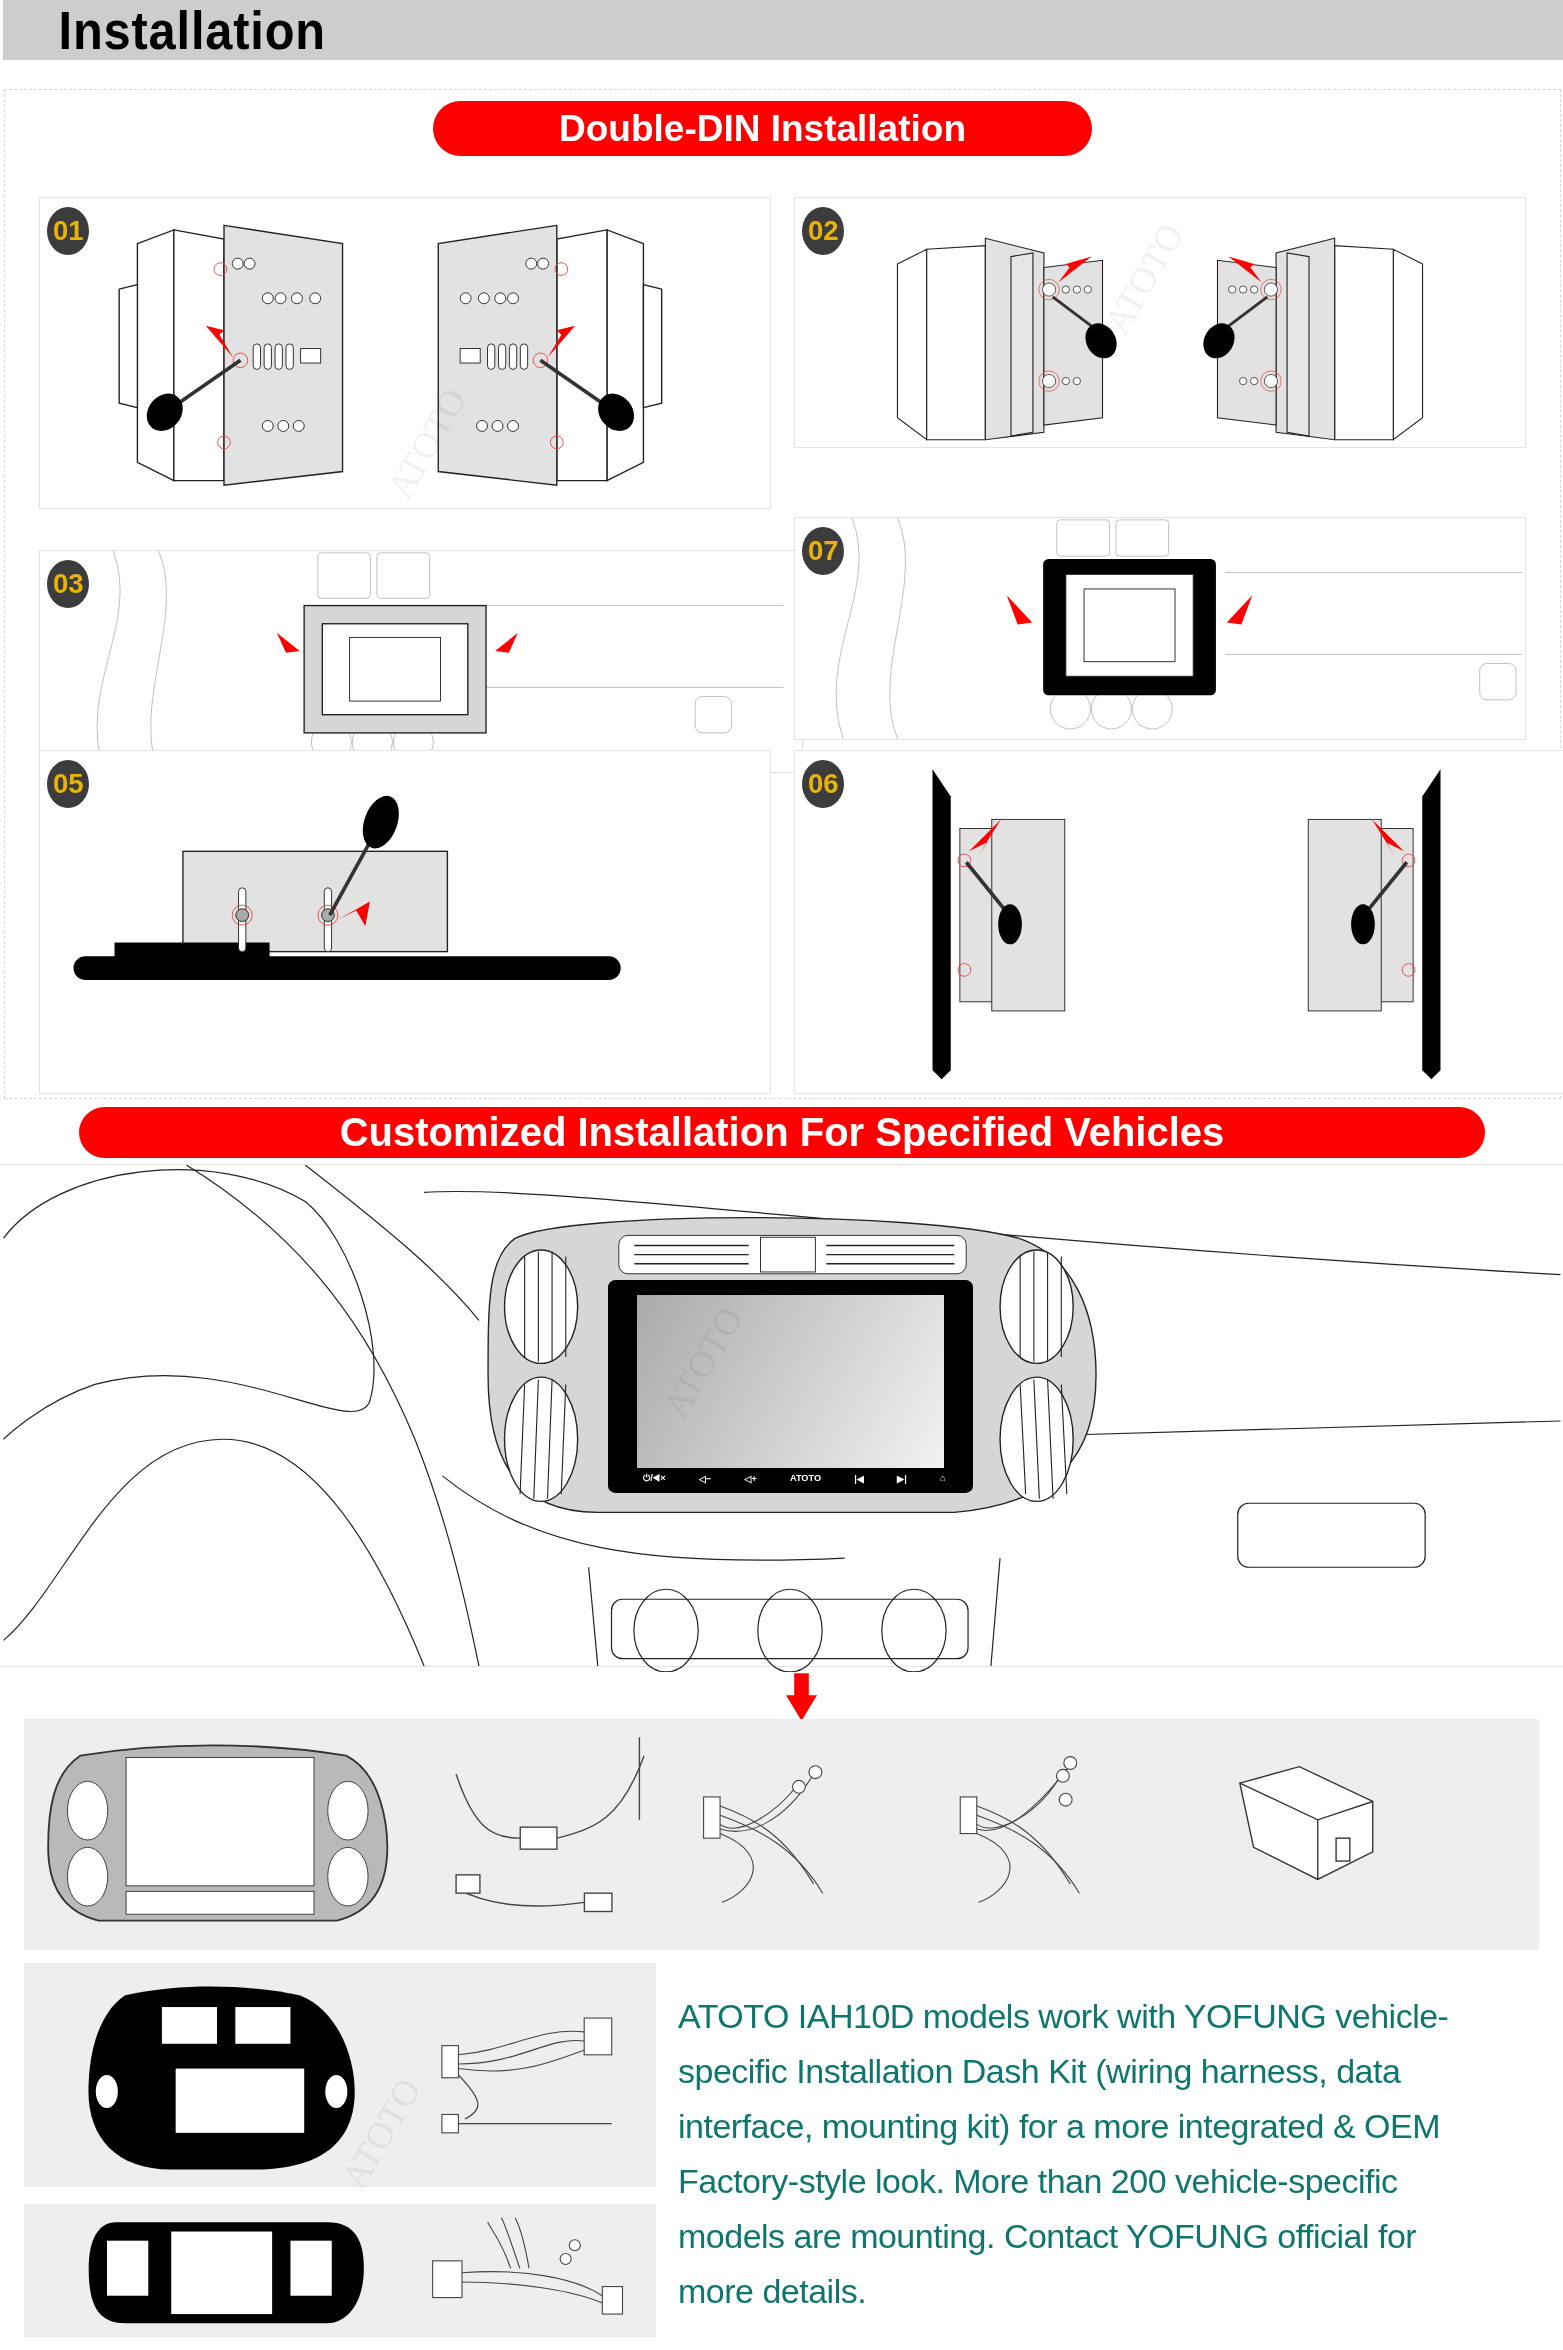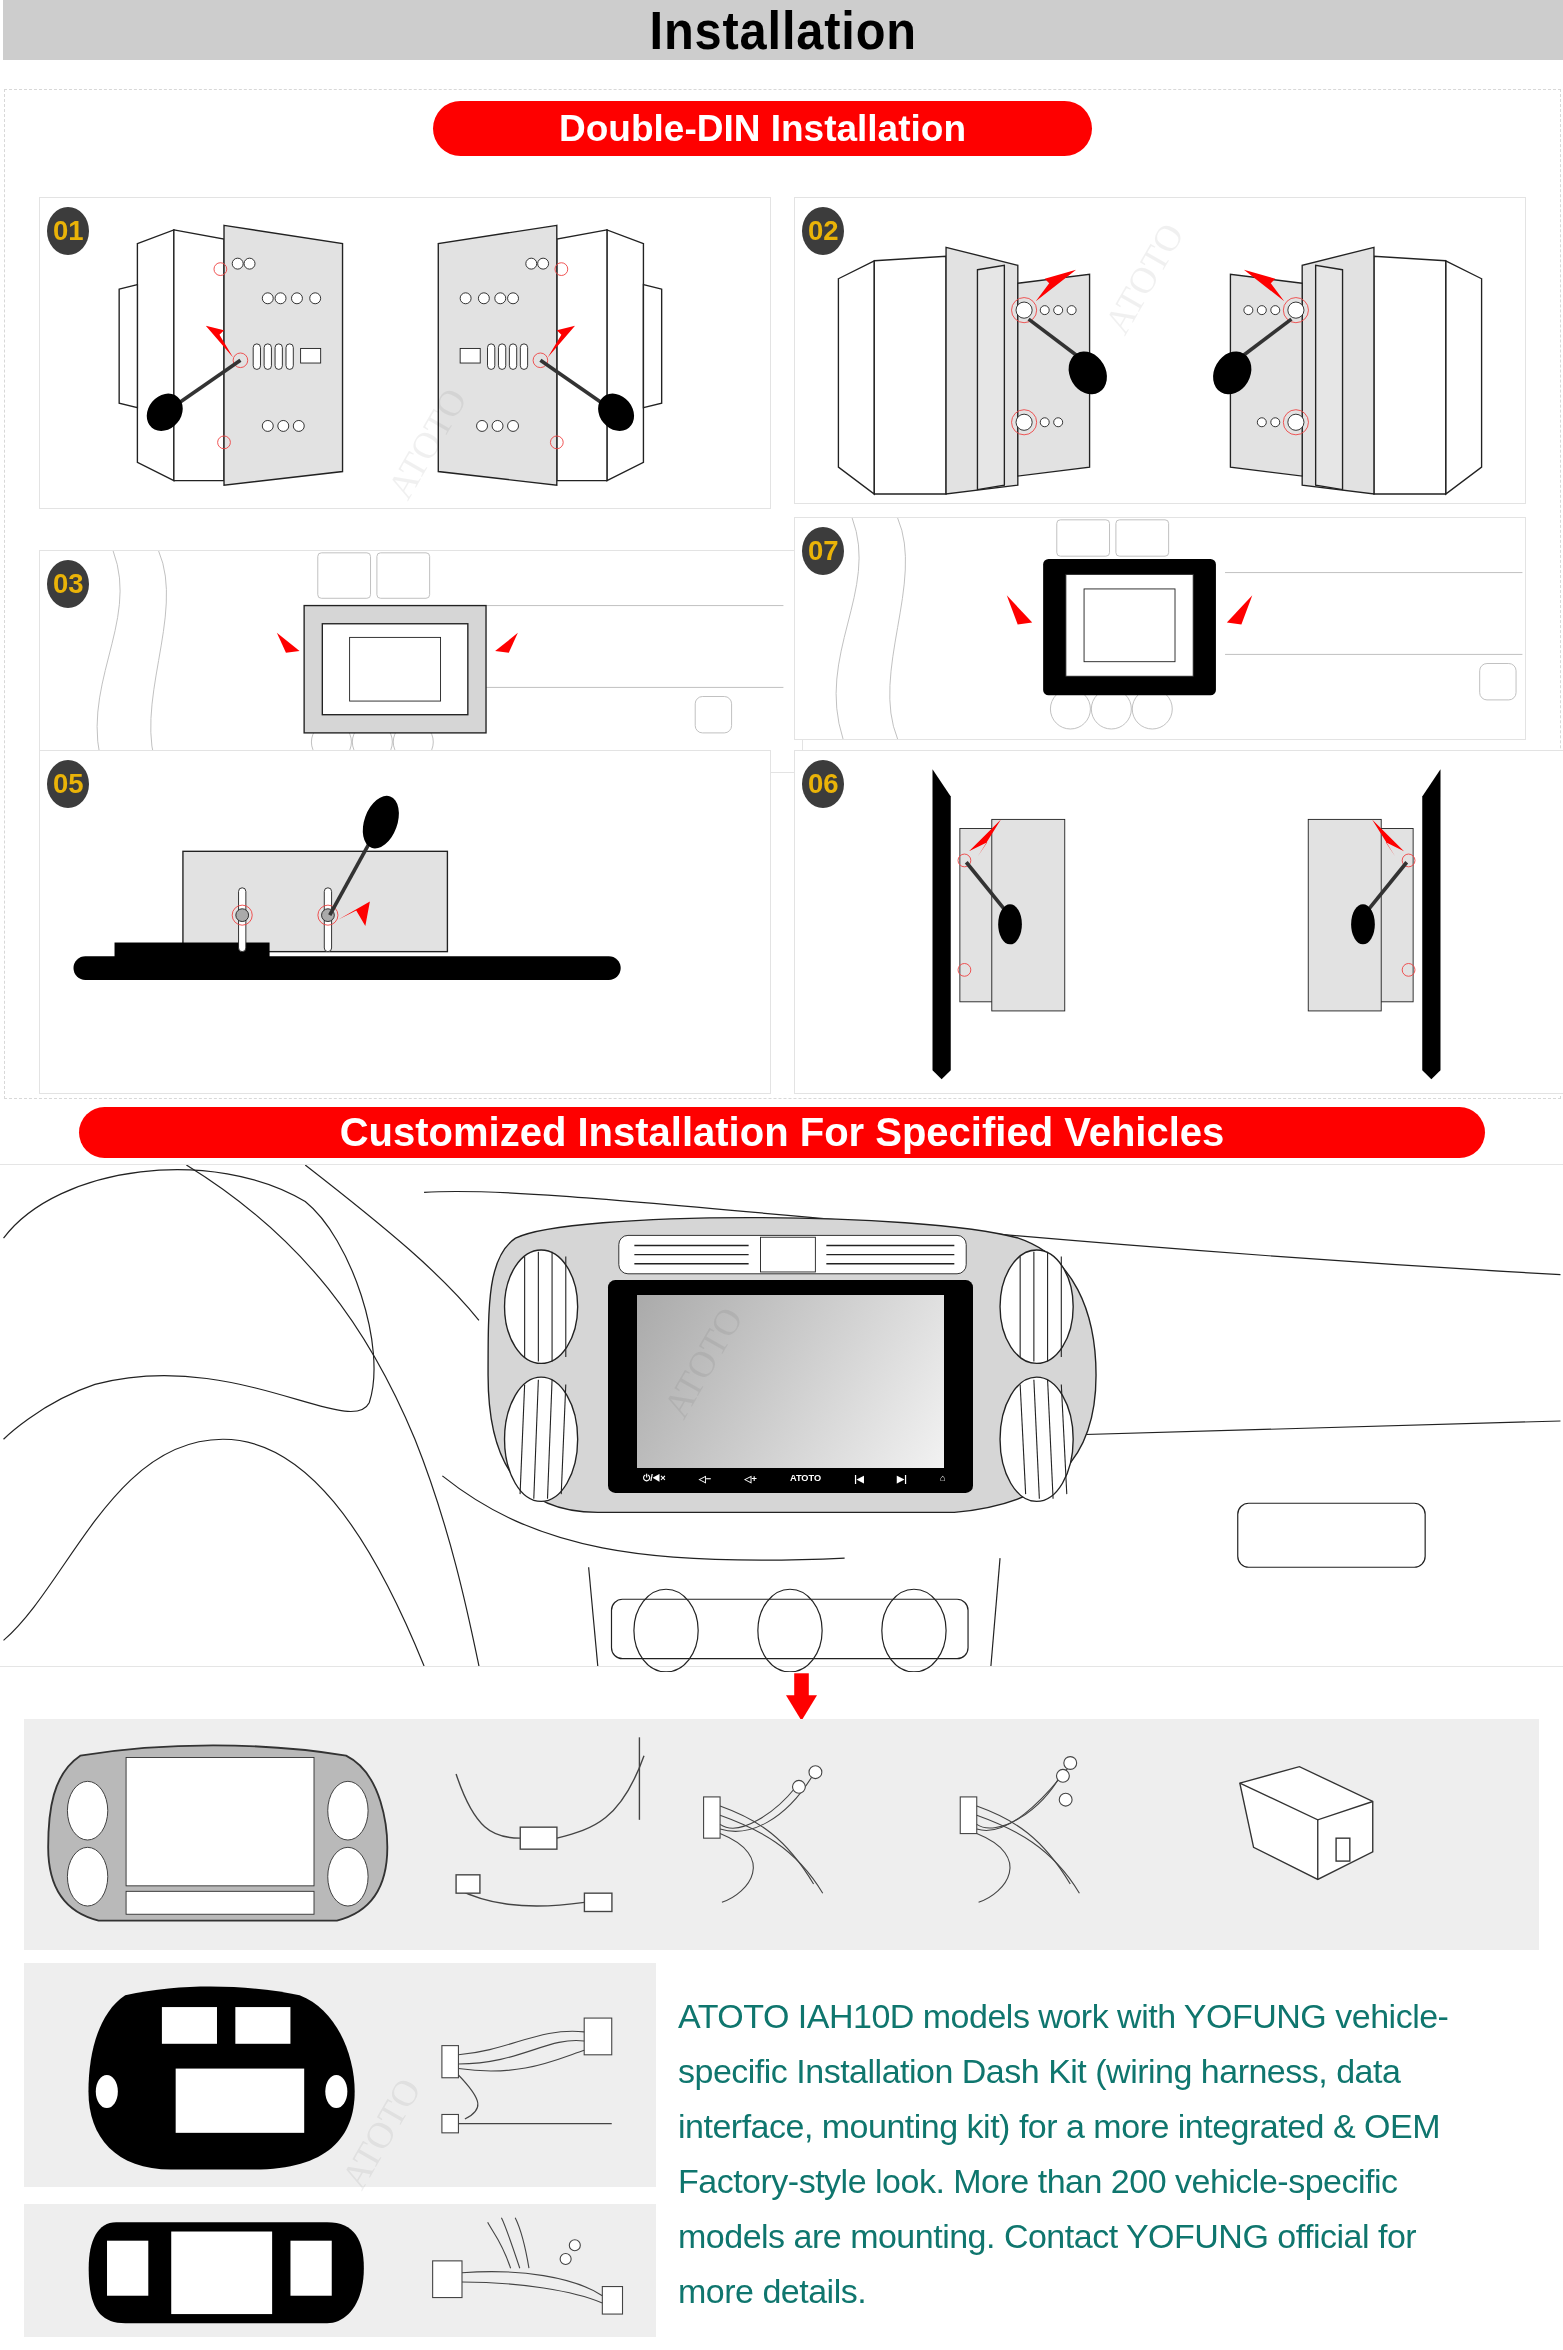--- a/index.html
+++ b/index.html
@@ -1,34 +1,34 @@
 <!DOCTYPE html>
 <html style="font-size:14.7px"><head>
 <meta charset="utf-8">
 <style>
   * { box-sizing: border-box; margin: 0; padding: 0; }
   html, body { width: 1564px; height: 2351px; background: #ffffff; overflow: hidden; }
   body { position: relative; font-family: "Liberation Sans", sans-serif; color: #000; }
 
   .abs { position: absolute; }
 
-  .top-header { left: 2.8px; top: 0; width: 1561px; height: 60px; background: #cdcdcd; display: flex; align-items: center; justify-content: center; }
+  .top-header { left: 2.8px; top: 0; width: 1561px; height: 60px; background: #cdcdcd; display: flex; align-items: center; justify-content: flex-start; padding-left: 44px; }
   .top-header .title { font-family: "Liberation Sans", sans-serif; font-weight: bold; font-size: 53px; letter-spacing: 0.9px; transform: scaleX(0.92); color: #000; }
 
   .outer-frame { left: 3.7px; top: 89px; width: 1557px; height: 1010px; border: 0.9px dashed #d8d8d8; }
 
   .pill { background: #fe0000; border-radius: 29px; color: #ffffff; font-weight: bold; display: flex; align-items: center; justify-content: center; }
   .pill-1 { left: 433px; top: 101px; width: 659px; height: 55px; font-size: 37px; }
   .pill-2 { left: 79px; top: 1107px; width: 1406px; height: 51px; font-size: 40px; }
 
   .step { background: #fff; border: 1.8px solid #e3e3e3; overflow: hidden; }
   .step-badge { position: absolute; left: 7.3px; top: 9.2px; width: 42px; height: 48px; border-radius: 50%; background: #3c3c3c; color: #eab308; font-weight: bold; font-size: 27.5px; display: flex; align-items: center; justify-content: center; z-index: 5; }
 
   .s1 { left: 39px; top: 197px; width: 732px; height: 312px; }
-  .s2 { left: 794px; top: 197px; width: 732px; height: 307px; }
+  .s2 { left: 794px; top: 197px; width: 732px; height: 251px; }
   .s3 { left: 39px; top: 517px; width: 764px; height: 223px; margin-top: 33px; }
   .s4 { left: 794px; top: 517px; width: 732px; height: 223px; }
   .s5 { left: 39px; top: 750px; width: 732px; height: 344px; }
   .s6 { left: 794px; top: 750px; width: 785px; height: 344px; }
 
   .step svg { position: absolute; left: 0; top: 0; width: 100%; height: 100%; }
 
   .dash-scene { left: 0; top: 1164px; width: 1564px; height: 503px; border-top: 0.9px solid #e5e5e5; border-bottom: 0.9px solid #e5e5e5; overflow: hidden; }
   .dash-scene svg { width: 100%; height: 100%; }
 

